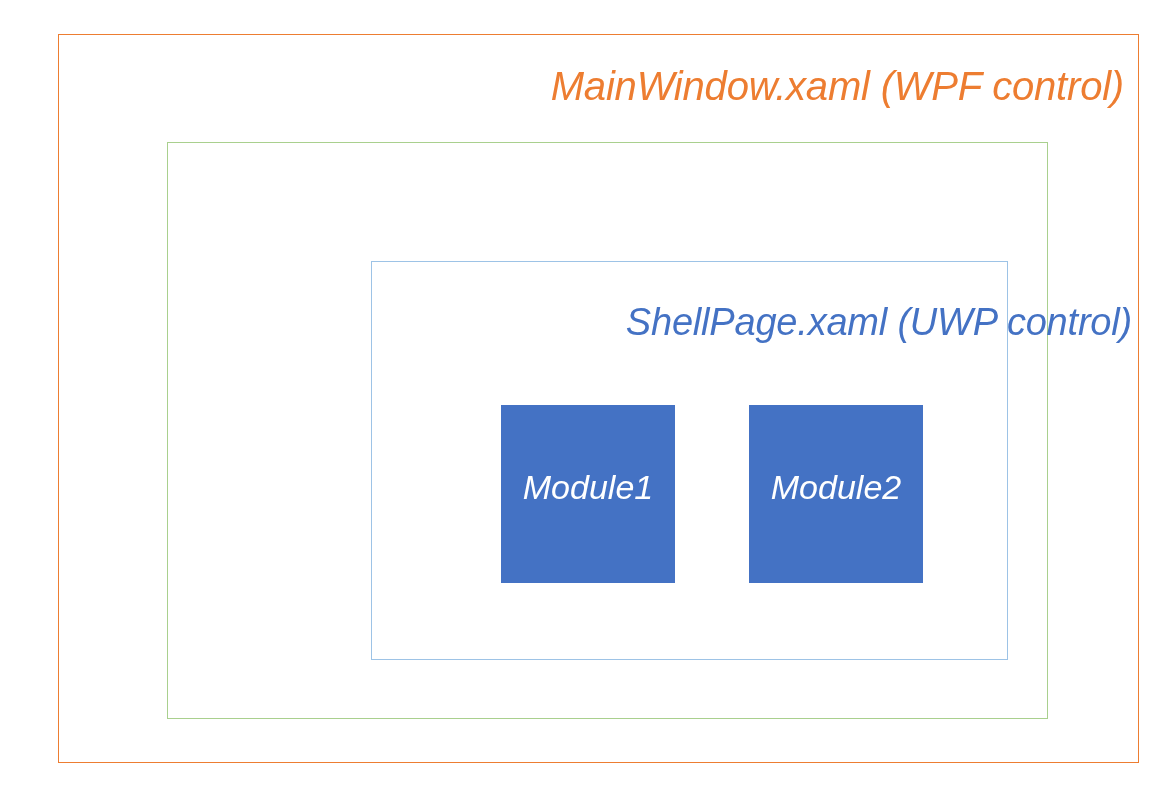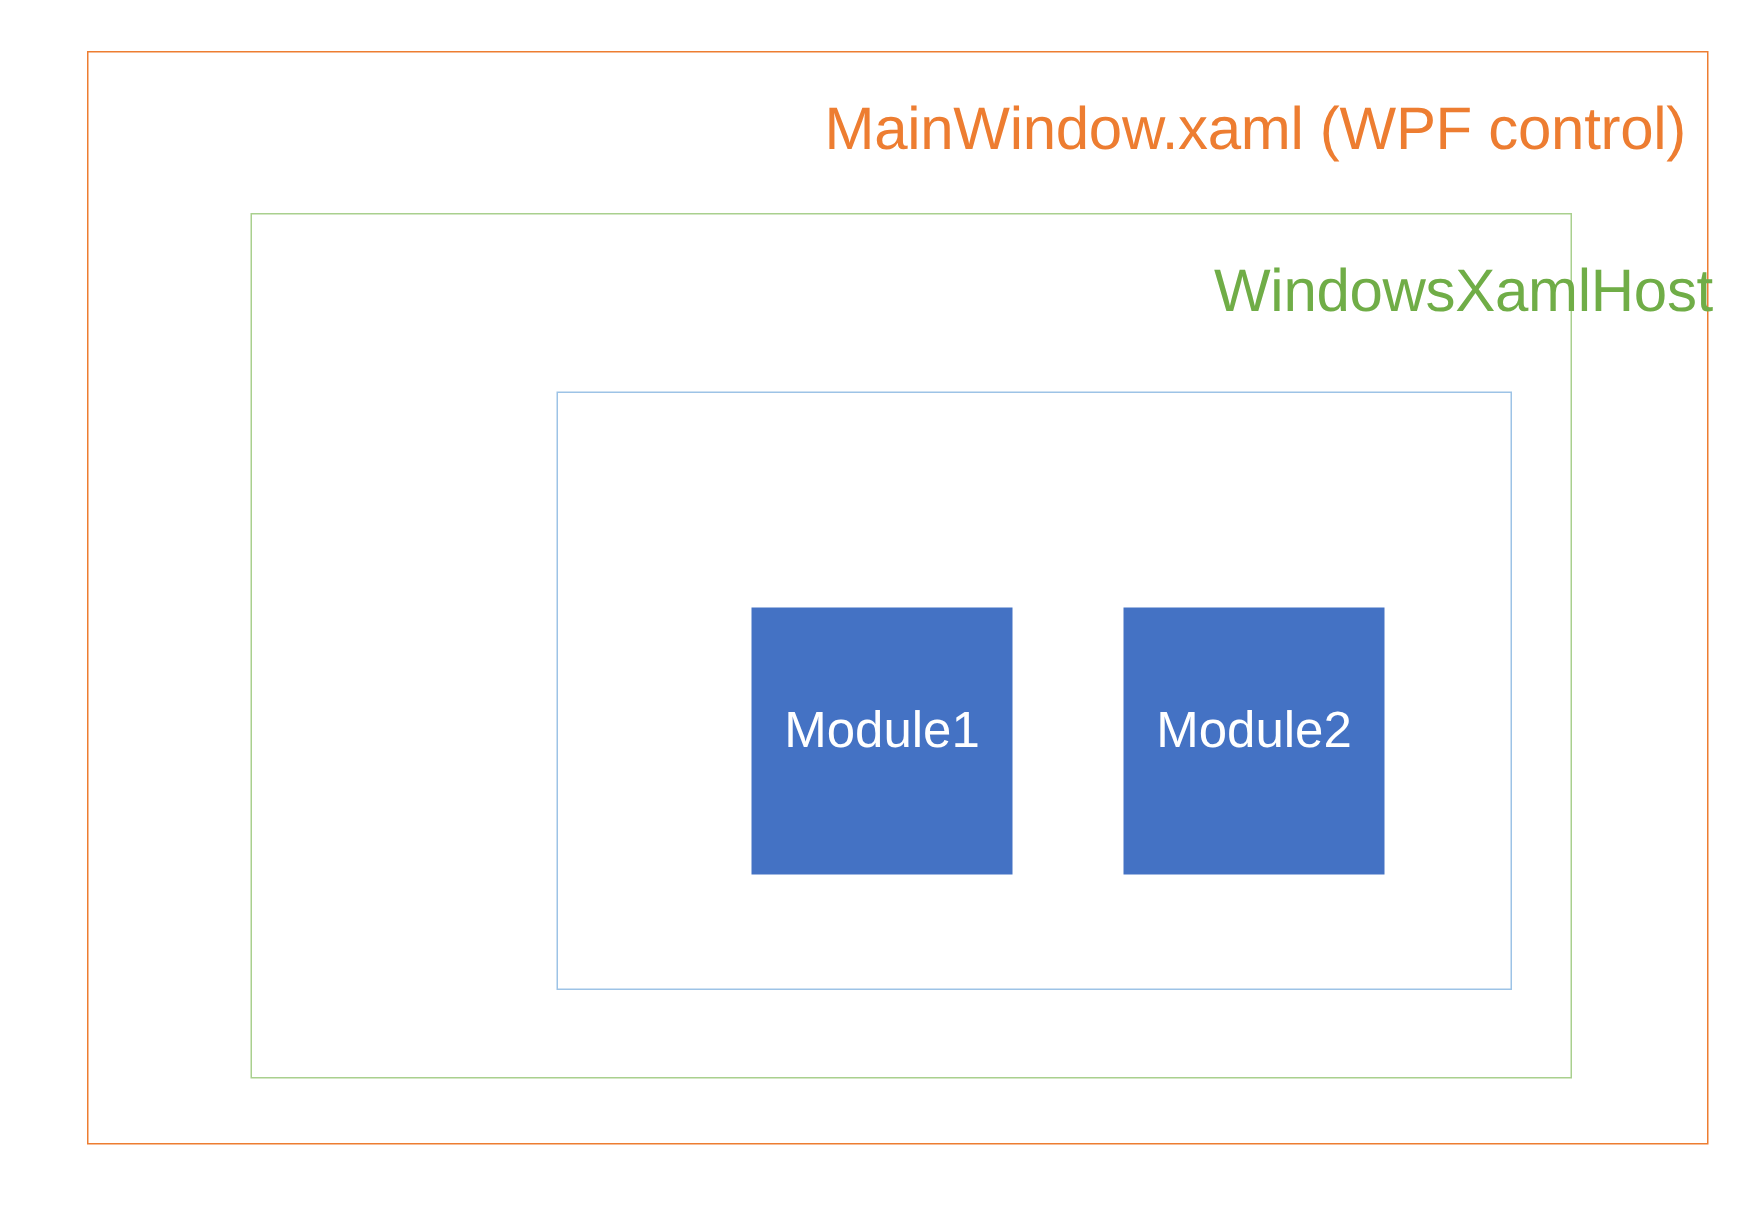--- a/index.html
+++ b/index.html
@@ -11,20 +11,21 @@
   body {
     font-family: "Liberation Sans", sans-serif;
   }
 
   #canvas {
     position: relative;
     width: 1166px;
     height: 810px;
     background: #ffffff;
     overflow: hidden;
+    font-style: italic;
   }
 
   
   .layer {
     position: absolute;
     box-sizing: border-box;
     background: transparent;
   }
 
   #wpf-layer {
@@ -118,24 +119,24 @@
 <body>
 
 <div id="canvas">
 
   <div id="wpf-layer" class="layer"></div>
 
   <div id="wpf-label" class="layer-label">MainWindow.xaml (WPF control)</div>
 
   <div id="xamlhost-layer" class="layer"></div>
 
-  <div id="xamlhost-label" class="layer-label">WindowsXamlHost</div>
 
   <div id="uwp-layer" class="layer"></div>
 
+  <div id="uwp-label" class="layer-label">ShellPage.xaml (UWP control)</div>
 
   <div id="module-1" class="module-box">
     <span class="module-line">Module</span>
     <span class="module-line">1</span>
   </div>
 
   <div id="module-2" class="module-box">
     <span class="module-line">Module</span>
     <span class="module-line">2</span>
   </div>

